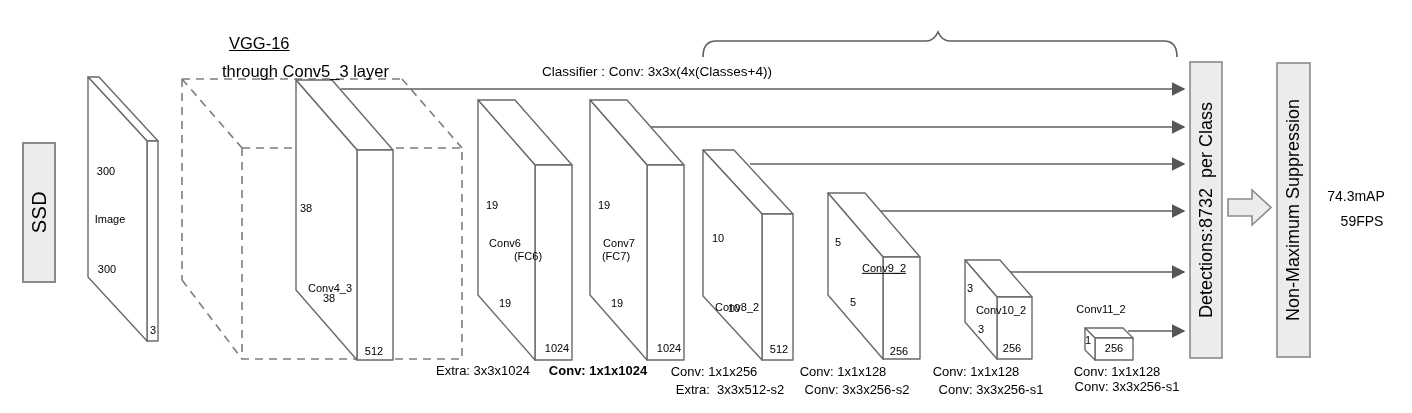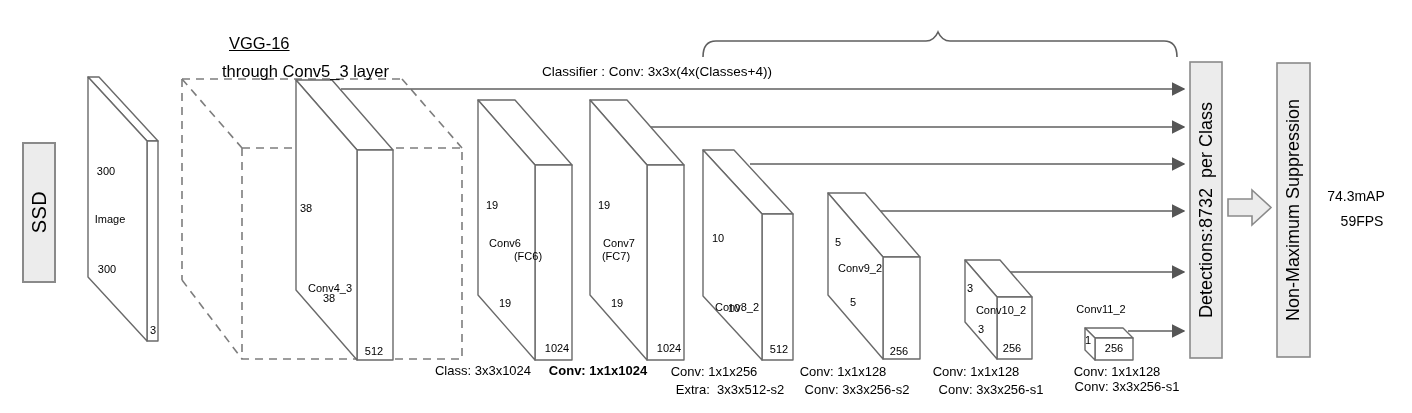--- a/index.html
+++ b/index.html
@@ -122,38 +122,38 @@
   <div class="t s11" style="left:306px;top:208px;">38</div>
   <div class="t s11" style="left:330px;top:242px;margin-top:46px;">Conv4_3</div>
   <div class="t s11" style="left:329px;top:298px;">38</div>
   <div class="t s11" style="left:374px;top:351px;">512</div>
 
   <div class="t s11" style="left:492px;top:205px;">19</div>
   <div class="t s11" style="left:505px;top:243px;">Conv6</div>
   <div class="t s11" style="left:528px;top:256px;">(FC6)</div>
   <div class="t s11" style="left:505px;top:303px;">19</div>
   <div class="t s11" style="left:557px;top:348px;">1024</div>
-  <div class="t s13" style="left:483px;top:371px;">Class: 3x3x1024</div>
+  <div class="t s13" style="left:483px;top:371px;">Extra: 3x3x1024</div>
 
   <div class="t s11" style="left:604px;top:205px;">19</div>
   <div class="t s11" style="left:619px;top:243px;text-align:center;">Conv7</div>
   <div class="t s11" style="left:616px;top:256px;text-align:right;">(FC7)</div>
   <div class="t s11" style="left:617px;top:303px;">19</div>
   <div class="t s11" style="left:669px;top:348px;">1024</div>
   <div class="t s13" style="left:598px;top:371px;font-weight:bold;">Conv: 1x1x1024</div>
 
   <div class="t s11" style="left:718px;top:238px;">10</div>
   <div class="t s11" style="left:737px;top:275px;margin-top:32px;">Conv8_2</div>
   <div class="t s11" style="left:734px;top:308px;">10</div>
   <div class="t s11" style="left:779px;top:349px;">512</div>
   <div class="t s13" style="left:714px;top:372px;">Conv: 1x1x256</div>
   <div class="t s13" style="left:730px;top:390px;">Extra:  3x3x512-s2</div>
 
   <div class="t s11" style="left:838px;top:242px;">5</div>
-  <div class="t s11" style="left:860px;top:268px;">Conv9_2</div>
+  <div class="t s11" style="left:884px;top:268px;text-decoration:underline;">Conv9_2</div>
   <div class="t s11" style="left:853px;top:302px;">5</div>
   <div class="t s11" style="left:899px;top:351px;">256</div>
   <div class="t s13" style="left:843px;top:372px;">Conv: 1x1x128</div>
   <div class="t s13" style="left:857px;top:390px;">Conv: 3x3x256-s2</div>
 
   <div class="t s11" style="left:970px;top:288px;">3</div>
   <div class="t s11" style="left:1001px;top:310px;">Conv10_2</div>
   <div class="t s11" style="left:981px;top:329px;">3</div>
   <div class="t s11" style="left:1012px;top:348px;">256</div>
   <div class="t s13" style="left:976px;top:372px;">Conv: 1x1x128</div>

